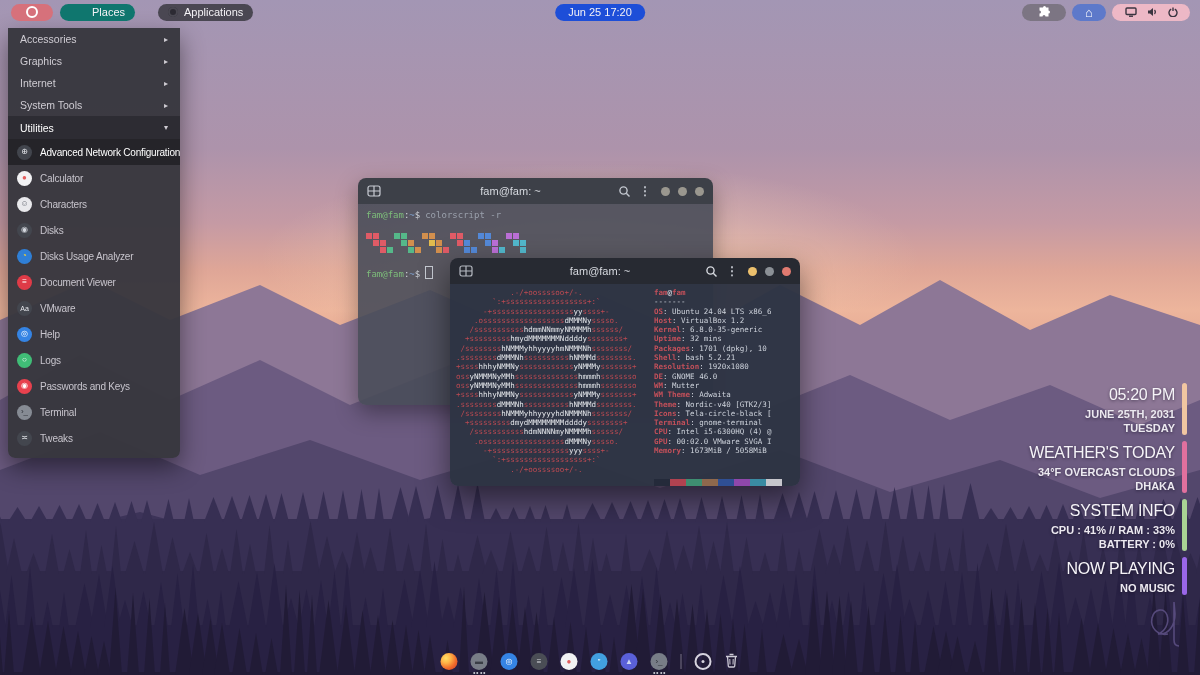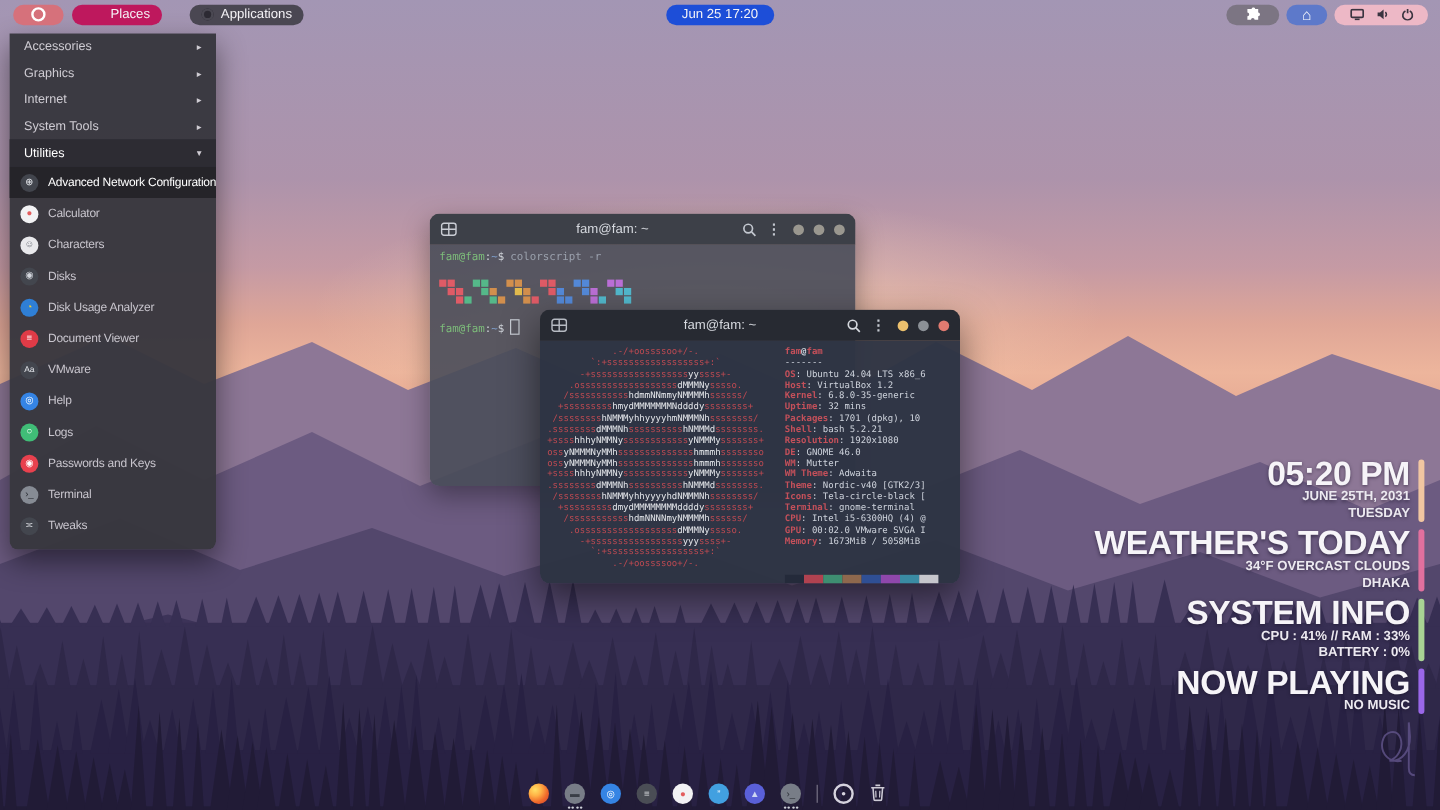--- a/index.html
+++ b/index.html
@@ -6,21 +6,21 @@
   .desktop{position:relative;width:1200px;height:675px;overflow:hidden;
     font-family:"Liberation Sans",sans-serif;background:#3a3054;}
   .wallpaper{position:absolute;inset:0;}
 
   
   .topbar{position:absolute;top:0;left:0;right:0;height:24px;display:flex;align-items:center;z-index:40;}
   .pill{height:17px;border-radius:9px;display:inline-flex;align-items:center;justify-content:center;
     padding:0 10px;color:#f4f2f6;font-size:11px;white-space:nowrap;cursor:default;}
   .pill-logo{background:#d6717b;width:22px;margin-left:11px;}
   .pill-logo .ring{width:8px;height:8px;border:2px solid #fff;border-radius:50%;}
-  .pill-places{background:#be185d;margin-left:7px;padding-left:32px;}
+  .pill-places{background:#0f766e;margin-left:7px;padding-left:32px;}
   .pill-apps{background:rgba(66,64,74,.92);margin-left:23px;gap:6px;}
   .pill-apps .app-dot{width:10px;height:10px;border-radius:50%;background:#2c2a33;box-shadow:inset 0 0 0 2px #4a4852;}
   .pill-clock{background:#1d4ed8;position:absolute;left:50%;transform:translateX(-50%);padding:0 13px;}
   .tb-right{margin-left:auto;margin-right:10px;display:flex;gap:6px;align-items:center;}
   .pill-ext{background:rgba(118,112,122,.85);width:24px;}
   .pill-home{background:#5d79ca;width:14px;}
   .pill-home::before{content:"⌂";font-size:13px;line-height:1;color:#fff;}
   .pill-sys{background:#edb8c6;gap:10px;width:58px;}
   .pill-sys svg{display:block;}
 
@@ -75,21 +75,21 @@
   .nf-head .nf-value{font-weight:bold;}
   .nf-sep{color:#ced3dc;}
   .nf-palette{margin-top:auto;display:flex;}
   .nf-swatch{width:16px;height:11px;display:inline-block;}
 
   
   .widgets{position:absolute;top:383px;right:13px;display:flex;flex-direction:column;gap:6px;
     align-items:flex-end;z-index:15;}
   .widget{display:flex;align-items:stretch;gap:7px;}
   .w-text{text-align:right;color:#f6f4f8;text-shadow:0 1px 3px rgba(20,15,35,.55);}
-  .w-title{font-size:28px;font-weight:bold;line-height:24px;letter-spacing:-.3px;}
+  .w-title{font-size:16px;font-weight:normal;line-height:24px;letter-spacing:-.3px;}
   .w-line{font-size:11px;font-weight:bold;line-height:14px;color:#ece9f0;}
   .w-bar{width:5px;border-radius:2.5px;flex:none;}
 
   
   .dock{position:absolute;bottom:5px;left:50%;transform:translateX(calc(-50% - 9px));
     display:flex;align-items:center;gap:13px;z-index:30;}
   .dock-item{position:relative;width:17px;height:17px;}
   .dock-circle{width:17px;height:17px;border-radius:50%;display:flex;align-items:center;
     justify-content:center;font-size:8px;line-height:1;overflow:hidden;}
   .dock-circle.firefox{background:radial-gradient(circle at 32% 30%,#ffe066 0%,#ffb347 30%,#f06a2b 62%,#c93a2f 100%);}
@@ -512,21 +512,21 @@
         <div class="menu-item">
           <span class="mi-icon" style="background: rgb(67, 70, 78);">
             <span class="mi-glyph" style="color: rgb(211, 214, 221);">◉</span>
           </span>
           <span class="mi-label">Disks</span>
         </div>
         <div class="menu-item">
           <span class="mi-icon" style="background: rgb(47, 127, 214);">
             <span class="mi-glyph" style="color: rgb(246, 211, 45);">◔</span>
           </span>
-          <span class="mi-label">Disk Usage Analyzer</span>
+          <span class="mi-label">Disks Usage Analyzer</span>
         </div>
         <div class="menu-item">
           <span class="mi-icon" style="background: rgb(223, 59, 71);">
             <span class="mi-glyph" style="color: rgb(255, 255, 255);">≡</span>
           </span>
           <span class="mi-label">Document Viewer</span>
         </div>
         <div class="menu-item">
           <span class="mi-icon" style="background: rgb(67, 70, 78);">
             <span class="mi-glyph" style="color: rgb(232, 234, 239); font-size: 7px;">Aa</span>

